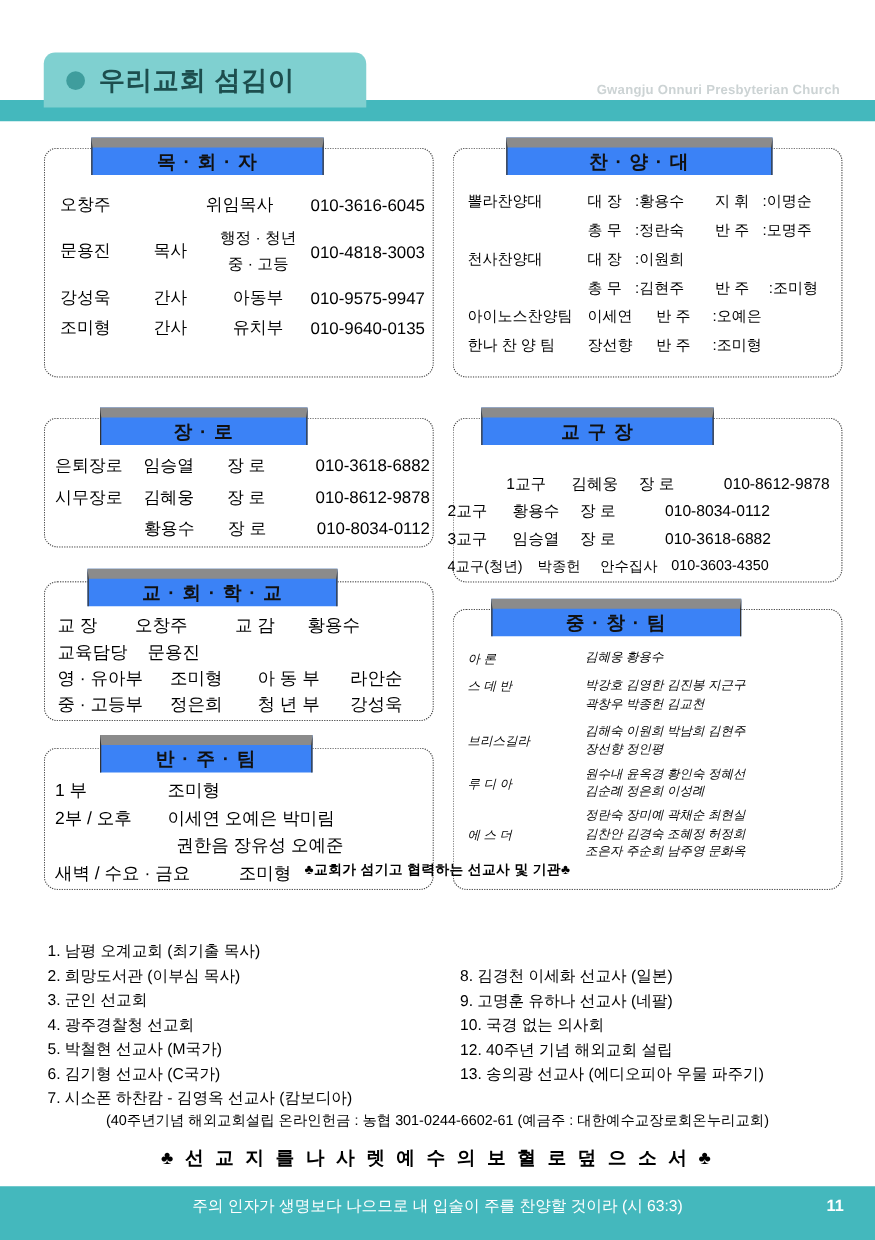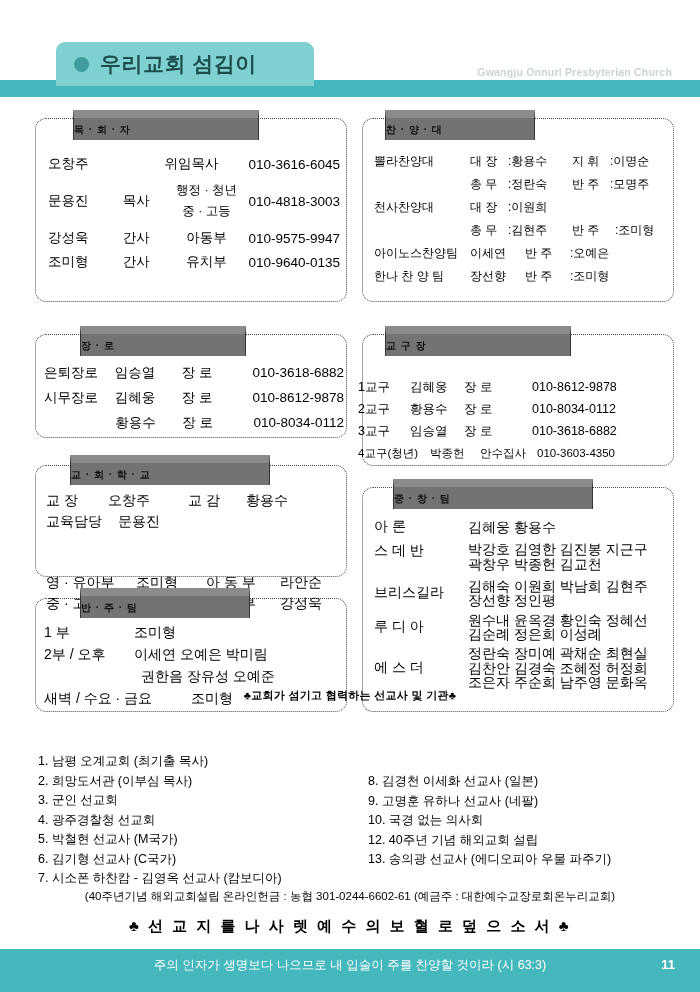--- a/index.html
+++ b/index.html
@@ -12,21 +12,21 @@
     position:relative;
     overflow:hidden;
   }
   .page{position:relative;width:700px;height:992px;}
 
   
   .hdr-tab{
     position:absolute;left:35px;top:42px;width:258px;height:44px;
     background:#7fd0d0;
     border-radius:9px 9px 0 0;
-    display:flex;align-items:center;margin-left:21px;
+    display:flex;align-items:center;
   }
   .hdr-bullet{
     width:15px;height:15px;border-radius:50%;
     background:#3f9d9d;margin-left:18px;margin-right:11px;flex:none;
   }
   .hdr-title{
     font-size:21px;font-weight:bold;color:#1d4e4e;letter-spacing:.5px;
   }
   .hdr-bar{
     position:absolute;left:0;top:80px;width:700px;height:17px;
@@ -40,27 +40,27 @@
   
   .box{
     position:absolute;
     border:1.6px dotted #4a4a4a;
     border-radius:11px;
     box-sizing:border-box;
     background:#fff;
   }
   .cap{
     position:absolute;
-    background:#737373;
+    background:#3b82f6;
     border-left:1.4px solid #333;
     border-right:1.4px solid #333;
     border-top:8px solid #8b8b8b;
     box-sizing:border-box;
-    text-align:left;
-    font-size:10px;font-weight:bold;
+    text-align:center;
+    font-size:15px;font-weight:bold;
     color:#111;
     line-height:20px;
     padding-top:2px;
     height:30px;
     letter-spacing:1px;
     z-index:5;
   }
   .rows{position:absolute;z-index:4;}
   .row{display:flex;align-items:center;white-space:nowrap;}
   .c{display:inline-block;}
@@ -130,21 +130,21 @@
     </div>
     <div class="row" style="height:24px;">
       <span class="c" style="width:82px;">조미형</span>
       <span class="c" style="width:46px;">간사</span>
       <span class="c" style="width:92px;text-align:center;">유치부</span>
       <span class="c">010-9640-0135</span>
     </div>
   </div>
 
   <div class="box" style="left:362px;top:118px;width:312px;height:184px;"></div>
-  <div class="cap" style="left:385px;top:110px;width:150px;">찬 · 양 · 대</div>
+  <div class="cap" style="left:405px;top:110px;width:213px;">찬 · 양 · 대</div>
   <div class="rows" style="left:374px;top:150px;width:300px;font-size:12px;">
     <div class="row" style="height:23px;">
       <span class="c" style="width:96px;">뽈라찬양대</span>
       <span class="c" style="width:38px;">대  장</span>
       <span class="c" style="width:64px;">:<span>황용수</span></span>
       <span class="c" style="width:38px;">지  휘</span>
       <span class="c">:<span>이명순</span></span>
     </div>
     <div class="row" style="height:23px;">
       <span class="c" style="width:96px;"></span>
@@ -200,21 +200,21 @@
       <span class="c" style="width:72px;"></span>
       <span class="c" style="width:68px;">황용수</span>
       <span class="c" style="width:72px;">장    로</span>
       <span class="c">010-8034-0112</span>
     </div>
   </div>
 
   <div class="box" style="left:362px;top:334px;width:312px;height:132px;"></div>
   <div class="cap" style="left:385px;top:326px;width:186px;">교 구 장</div>
   <div class="rows" style="left:358px;top:376px;width:320px;font-size:12.5px;">
-    <div class="row" style="height:22px;">
+    <div class="row" style="height:22px;margin-left:47px;">
       <span class="c" style="width:52px;">1교구</span>
       <span class="c" style="width:54px;">김혜웅</span>
       <span class="c" style="width:68px;">장   로</span>
       <span class="c">010-8612-9878</span>
     </div>
     <div class="row" style="height:22px;">
       <span class="c" style="width:52px;">2교구</span>
       <span class="c" style="width:54px;">황용수</span>
       <span class="c" style="width:68px;">장   로</span>
       <span class="c">010-8034-0112</span>
@@ -241,21 +241,21 @@
       <span class="c" style="width:80px;">오창주</span>
       <span class="c" style="width:58px;">교 감</span>
       <span class="c">황용수</span>
     </div>
     <div class="row" style="height:21px;">
       <span class="c" style="width:72px;">교육담당</span>
       <span class="c" style="width:80px;">문용진</span>
       <span class="c" style="width:58px;"></span>
       <span class="c"></span>
     </div>
-    <div class="row" style="height:21px;margin-top:40px;">
+    <div class="row" style="height:21px;">
       <span class="c" style="width:90px;">영 · 유아부</span>
       <span class="c" style="width:70px;">조미형</span>
       <span class="c" style="width:74px;">아 동 부</span>
       <span class="c">라안순</span>
     </div>
     <div class="row" style="height:21px;">
       <span class="c" style="width:90px;">중 · 고등부</span>
       <span class="c" style="width:70px;">정은희</span>
       <span class="c" style="width:74px;">청 년 부</span>
       <span class="c">강성욱</span>
@@ -278,21 +278,21 @@
       <span class="c">권한음 장유성 오예준</span>
     </div>
     <div class="row" style="height:22px;">
       <span class="c" style="width:147px;">새벽 / 수요 · 금요</span>
       <span class="c">조미형</span>
     </div>
   </div>
 
   <div class="box" style="left:362px;top:487px;width:312px;height:225px;"></div>
   <div class="cap" style="left:393px;top:479px;width:200px;">중 · 창 · 팀</div>
-  <div class="rows" style="left:374px;top:512px;width:300px;font-size:14px;">
+  <div class="rows" style="left:374px;top:512px;width:300px;font-size:10px;font-style:italic;">
     <div class="row" style="height:30px;align-items:center;">
       <span class="c" style="width:94px;">아       론</span>
       <span class="c" style="line-height:14px;">
         <span style="display:block;">김혜웅 황용수</span>
       </span>
     </div>
     <div class="row" style="height:34px;align-items:flex-start;">
       <span class="c" style="width:94px;">스  데  반</span>
       <span class="c" style="line-height:14.5px;">
         <span style="display:block;">박강호 김영한 김진봉 지근구</span>

